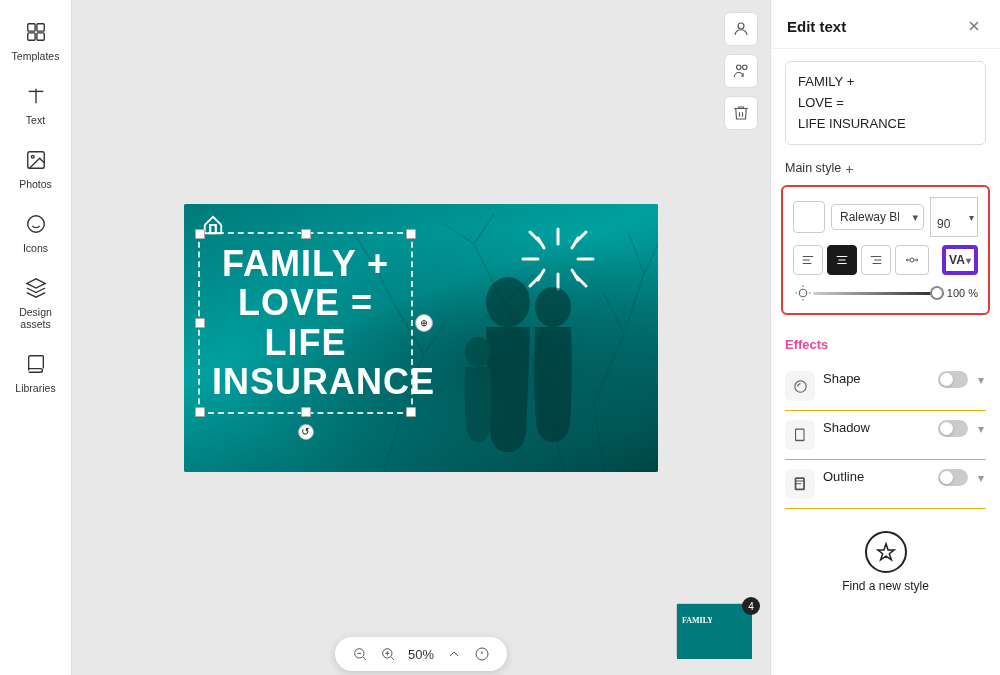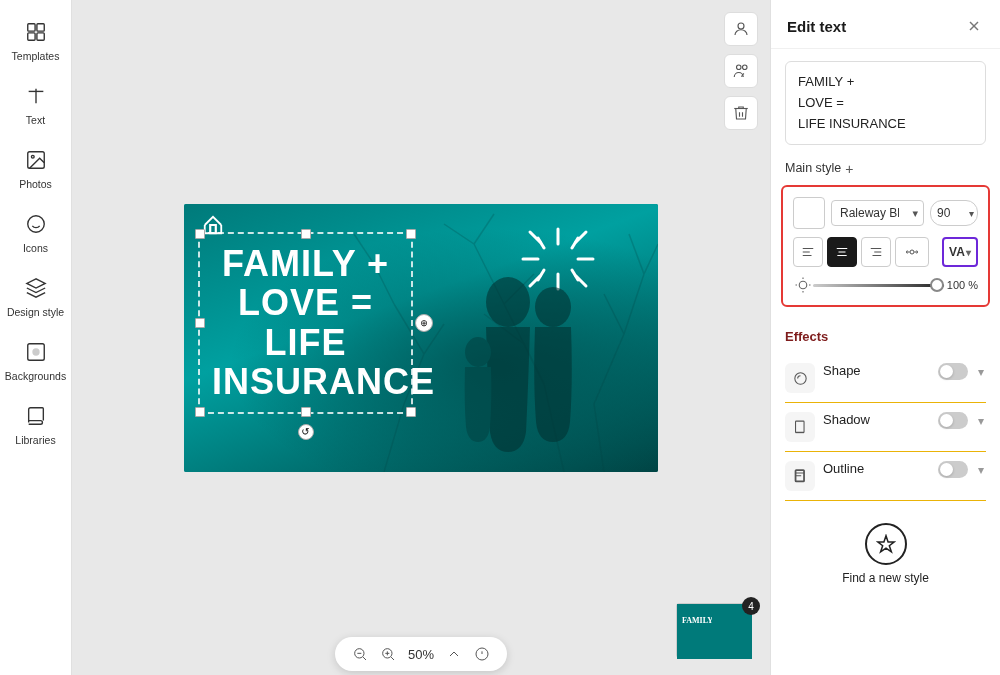--- a/index.html
+++ b/index.html
@@ -360,22 +360,22 @@
       font-size: 11px;
       color: #555;
     }
     .size-wrap {
       position: relative;
       width: 48px;
     }
     .size-wrap input {
       width: 100%;
       border: 1px solid #ccc;
-      border-radius: 12px;
-      padding: 5px 18px 5px 6px;
+      border-radius: 0;
+      padding: 19px 18px 5px 6px;
       font-size: 12px;
       color: #333;
     }
     .size-wrap::after {
       content: '▾';
       position: absolute;
       right: 4px;
       top: 50%;
       transform: translateY(-50%);
       pointer-events: none;
@@ -418,21 +418,21 @@
       justify-content: center;
       cursor: pointer;
       gap: 1px;
       flex-shrink: 0;
     }
     .spacer-btn svg { width: 16px; height: 16px; stroke: #555; fill: none; stroke-width: 1.5; }
     .va-btn {
       width: 36px;
       height: 30px;
       background: #fff;
-      border: 2px solid #6d28d9;
+      border: 4px solid #6d28d9;
       border-radius: 4px;
       display: flex;
       align-items: center;
       justify-content: center;
       cursor: pointer;
       font-size: 11px;
       color: #555;
       font-weight: 600;
       gap: 1px;
     }
@@ -478,21 +478,21 @@
       text-align: right;
     }
 
     
     .effects-section {
       padding: 12px 14px 0;
     }
     .effects-title {
       font-size: 13px;
       font-weight: 600;
-      color: #7f1d1d;
+      color: #ec4899;
       margin-bottom: 10px;
     }
     .effect-row {
       display: flex;
       align-items: flex-start;
       padding: 9px 0;
       border-bottom: 1px solid #eab308;
       gap: 8px;
     }
     .effect-icon {
@@ -622,32 +622,23 @@
   </div>
 
   <div class="sidebar-item">
     <div class="icon-wrap">
       <svg viewBox="0 0 24 24">
           <polygon points="12 2 2 7 12 12 22 7 12 2"></polygon>
           <polyline points="2 17 12 22 22 17"></polyline>
           <polyline points="2 12 12 17 22 12"></polyline>
         </svg>
     </div>
-    <span class="label">Design style</span>
-  </div>
-
-  <div class="sidebar-item">
-    <div class="icon-wrap">
-      <svg viewBox="0 0 24 24">
-          <rect x="3" y="3" width="18" height="18" rx="2"></rect>
-          <circle cx="12" cy="12" r="4" fill="#ccc" stroke="none"></circle>
-        </svg>
-    </div>
-    <span class="label">Backgrounds</span>
-  </div>
+    <span class="label">Design assets</span>
+  </div>
+
 
 
   <div class="sidebar-item">
     <div class="icon-wrap">
       <svg viewBox="0 0 24 24">
           <path d="M4 19V5a2 2 0 012-2h13a1 1 0 011 1v13"></path>
           <path d="M4 17h13a2 2 0 010 4H4"></path>
         </svg>
     </div>
     <span class="label">Libraries</span>

